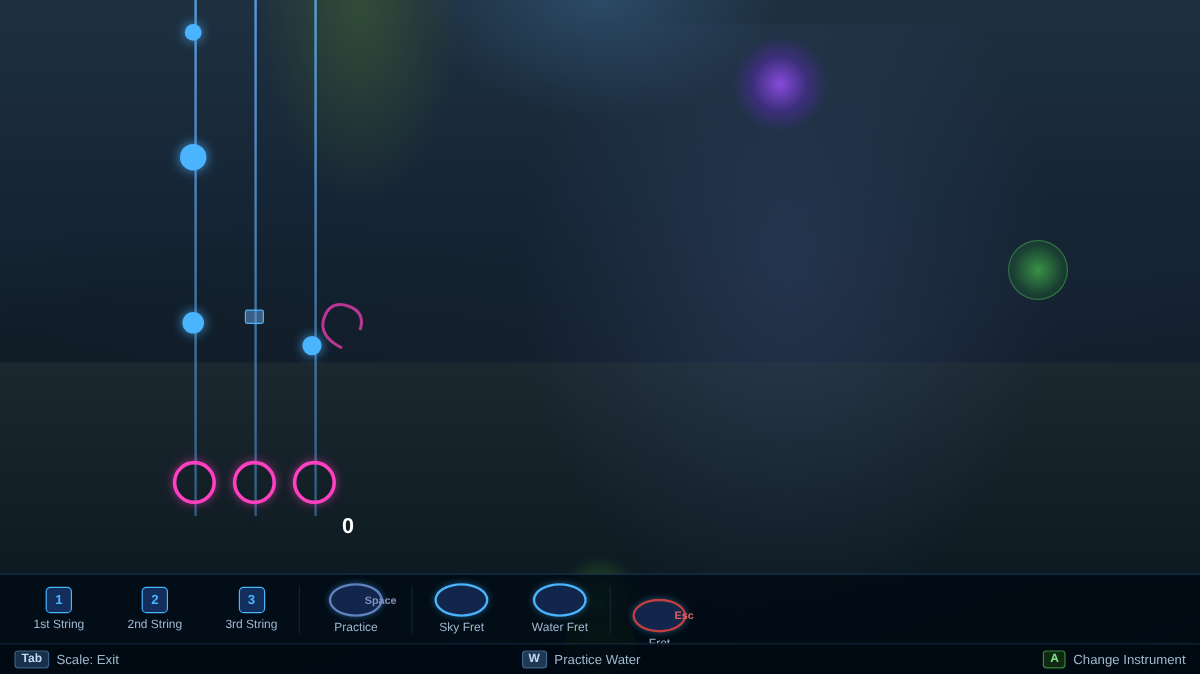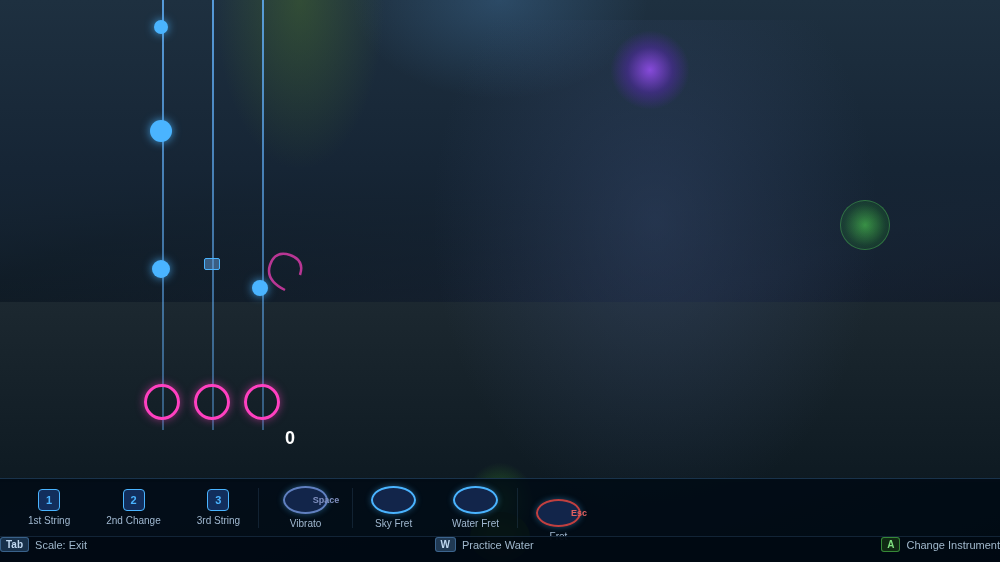--- a/index.html
+++ b/index.html
@@ -255,22 +255,22 @@
     
     #status-bar {
       position: absolute;
       bottom: 0;
       left: 0;
       right: 0;
       height: 26px;
       background: rgba(0,8,18,0.95);
       border-top: 1px solid rgba(60,100,140,0.3);
       display: flex;
-      align-items: flex-start;
-      padding: 0 0;
+      align-items: center;
+      padding: 0 12px;
       gap: 20px;
     }
 
     .status-item {
       display: flex;
       align-items: center;
       gap: 6px;
       color: #a0b8cc;
       font-size: 11px;
     }
@@ -358,33 +358,33 @@
 
 <div id="bottom-hud">
 
   <div class="hud-item">
     <div class="num-tag">1</div>
     <div class="hud-label">1st String</div>
   </div>
 
   <div class="hud-item">
     <div class="num-tag">2</div>
-    <div class="hud-label">2nd Change</div>
+    <div class="hud-label">2nd String</div>
   </div>
 
   <div class="hud-item">
     <div class="num-tag">3</div>
     <div class="hud-label">3rd String</div>
   </div>
 
   <div class="hud-separator"></div>
 
   <div class="hud-item" style="padding:0 24px;">
     <div class="hud-key vibrato-key">Space</div>
-    <div class="hud-label">Vibrato</div>
+    <div class="hud-label">Practice</div>
   </div>
 
   <div class="hud-separator"></div>
 
   <div class="hud-item">
     <div class="hud-key sky-key">
       <svg width="14" height="14" viewBox="0 0 14 14">
         <circle cx="7" cy="7" r="5" fill="none" stroke="#4ab4ff" stroke-width="1.5"></circle>
         <circle cx="7" cy="7" r="2" fill="#4ab4ff"></circle>
       </svg>

